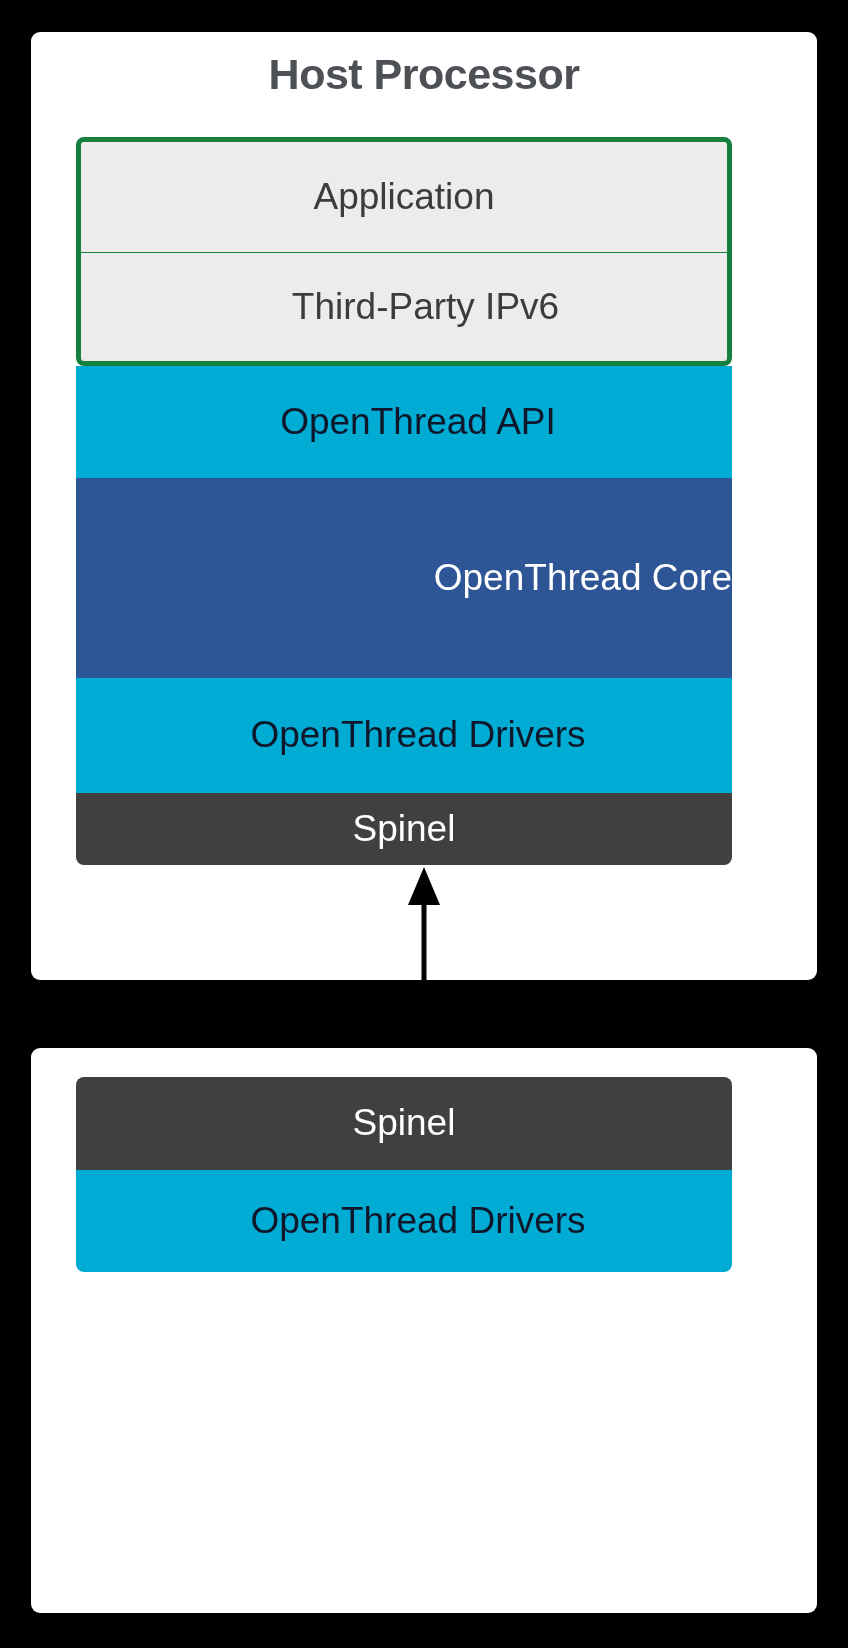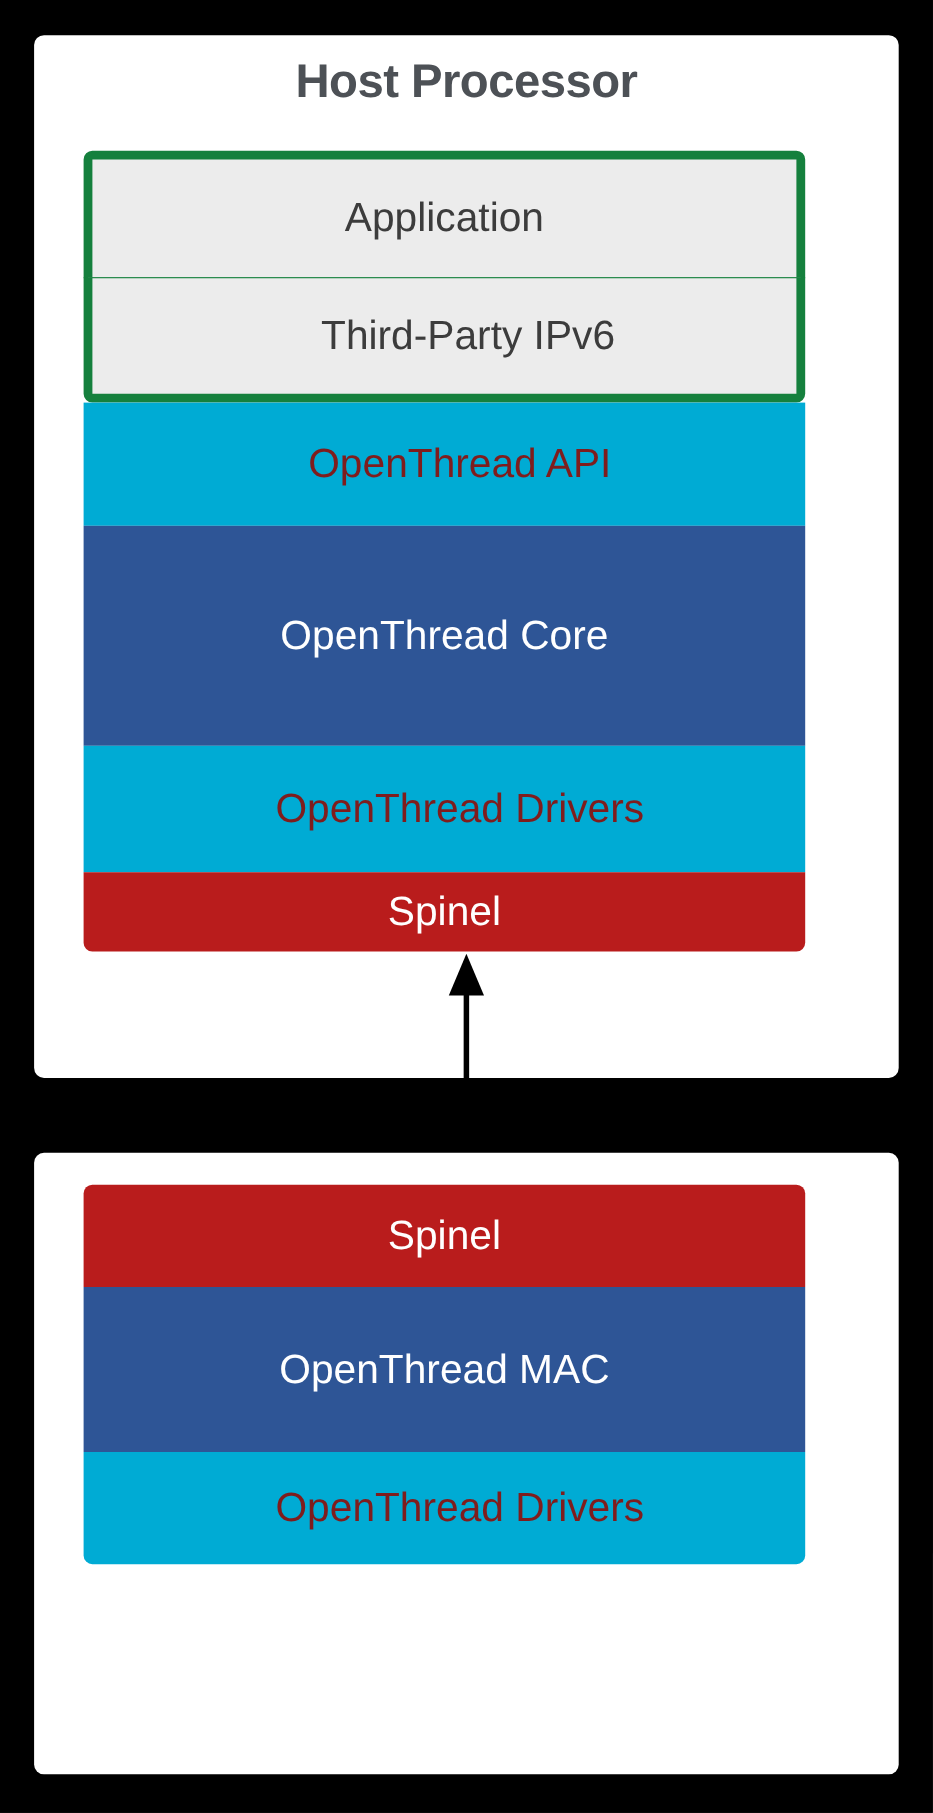--- a/index.html
+++ b/index.html
@@ -60,49 +60,49 @@
     text-align: center;
     font-size: 37px;
     line-height: 1.05;
     white-space: nowrap;
   }
   .layer-label { display: block; }
 
   
   .layer.grey {
     background: #ececec;
-    border: 8px solid #15803d;
+    border: 5px solid #15803d;
     color: #3c3c3c;
     border-radius: 8px;
   }
   .layer.grey.top    { border-radius: 8px 8px 0 0; border-bottom-width: 1px; }
   .layer.grey.bottom { border-radius: 0 0 8px 8px; border-top-width: 1px; margin-top: -1px; }
 
   
   .layer.cyan {
     background: #00abd4;
-    color: #7f1d1d;
+    color: #0f172a;
     padding-left: 28px;
   }
   .layer.navy {
     background: #2e5596;
     color: #ffffff;
   }
   .layer.red {
-    background: #b91c1c;
+    background: #404040;
     color: #ffffff;
   }
   .r-top    { border-radius: 8px 8px 0 0; }
   .r-bottom { border-radius: 0 0 8px 8px; }
 
   
   .h-app    { height: 116px; }
   .h-ipv6   { height: 114px; padding-left: 43px; }
   .h-api    { height: 112px; }
-  .h-core   { height: 200px; }
+  .h-core   { height: 200px; justify-content: flex-end; }
   .h-drv    { height: 115px; }
   .h-spinel { height: 72px; }
 
   .h-spinel2 { height: 93px; }
   .h-mac     { height: 150px; }
   .h-drv2    { height: 102px; }
 
   
   #connector {
     position: absolute;
@@ -160,23 +160,20 @@
   </svg>
 
   <div class="card" id="card-soc"></div>
 
   <div class="stack" id="soc-stack">
 
     <div class="layer red r-top h-spinel2">
       <span class="layer-label">Spinel</span>
     </div>
 
-    <div class="layer navy h-mac">
-      <span class="layer-label">OpenThread MAC</span>
-    </div>
 
     <div class="layer cyan r-bottom h-drv2">
       <span class="layer-label">OpenThread Drivers</span>
     </div>
 
   </div>
 
 
 </div>
 

